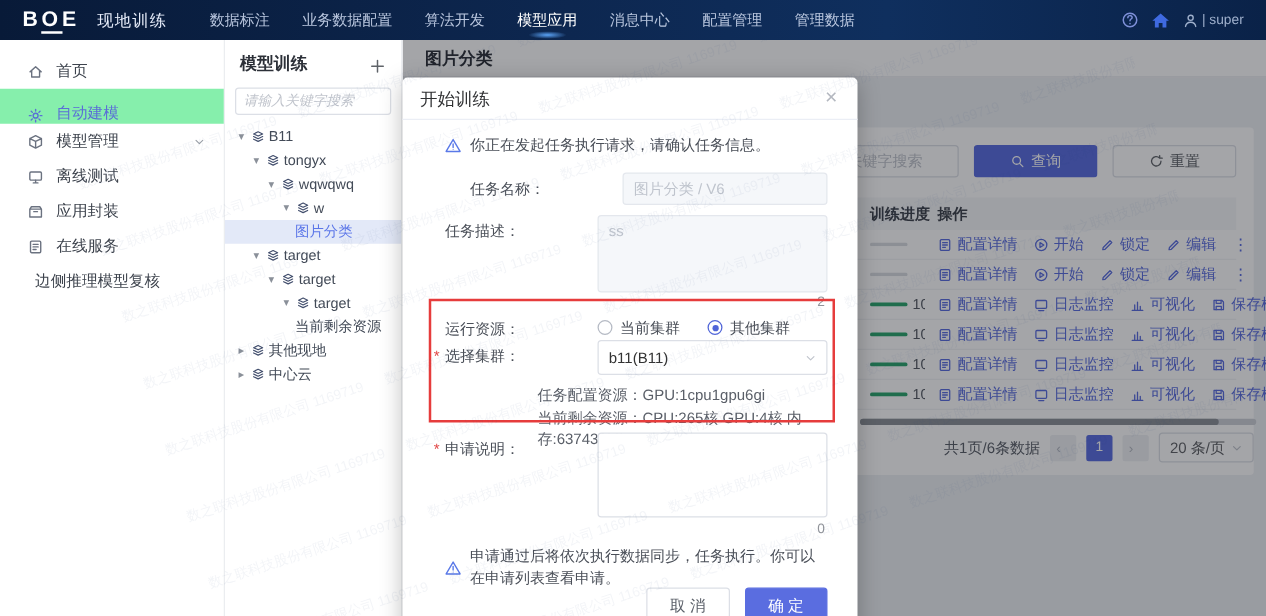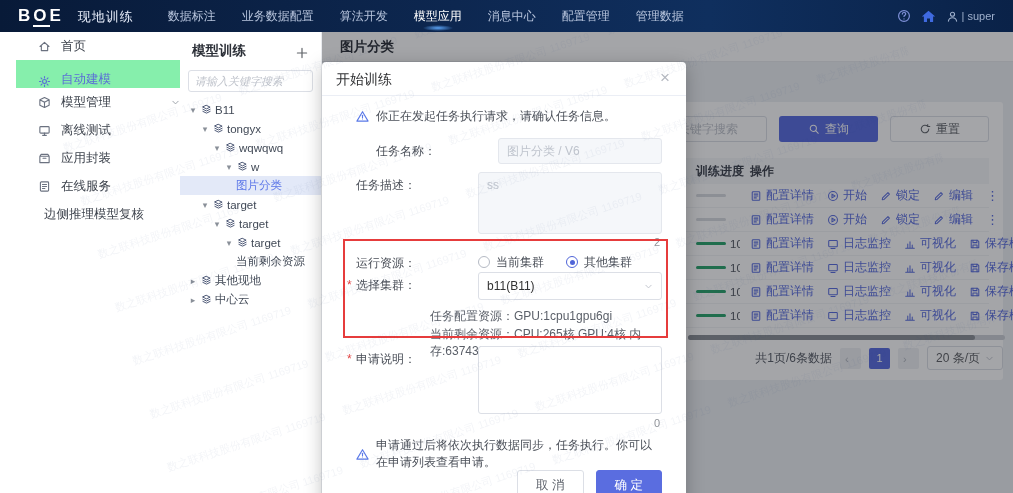--- a/index.html
+++ b/index.html
@@ -24,21 +24,21 @@
     bottom:1px; width:30px; height:6px; border-radius:50%;
     background:radial-gradient(ellipse at center, rgba(95,170,255,.95) 0%, rgba(95,170,255,0) 72%); }
   .nav-right { margin-left:auto; display:flex; align-items:center; gap:10px; padding-right:18px; }
   .q-icon { font-size:14px; color:#7e90d8; }
   .home-icon { font-size:15px; color:#3f6ae0; }
   .user-wrap { display:flex; align-items:center; gap:3px; color:#9fb0cc; font-size:11px; }
   .user-wrap .svg { font-size:13px; color:#9fb0cc; }
 
   
   .sidebar { position:absolute; left:0; top:32px; width:180px; bottom:0; background:#fff;
-    border-right:1px solid #ebedf0; z-index:10; padding-top:0;margin-left:16px; }
+    border-right:1px solid #ebedf0; z-index:10; padding-top:11px; }
   .side-item { position:relative; height:28px; display:flex; align-items:center; gap:10px;
     padding-left:22px; font-size:12.5px; color:#3d434d; cursor:pointer; }
   .side-item .svg { font-size:13px; color:#6b7280; }
   .side-item.active { background:#86efac; color:#5b6fd6;align-items:flex-end; }
   .side-item.active .svg { color:#5b6fd6; }
   .side-item .chev { position:absolute; right:14px; font-size:11px; color:#9aa0a8; }
   .side-item.noicon { padding-left:28px; }
 
   
   .tree { position:absolute; left:180px; top:32px; width:142px; bottom:0; background:#fff;

